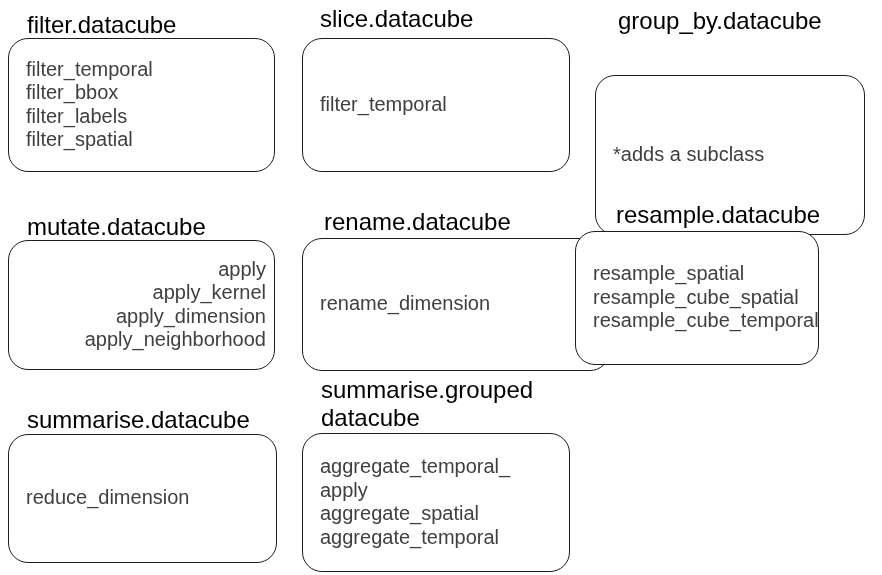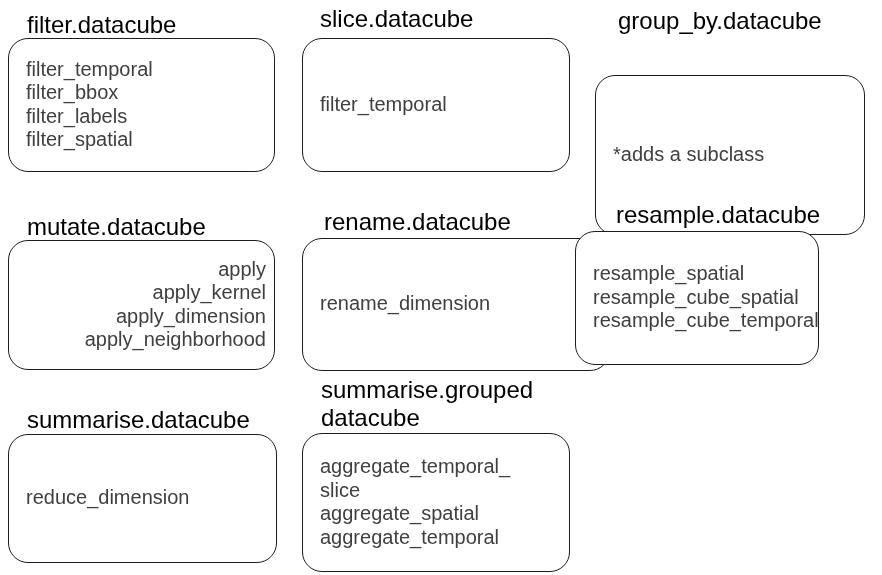--- a/index.html
+++ b/index.html
@@ -109,18 +109,18 @@
 
   <div class="title" id="t7">summarise.datacube</div>
   <div class="box" id="b7">
     <div class="item">reduce_dimension</div>
   </div>
 
   <div class="title" id="t8">summarise.grouped
 datacube</div>
   <div class="box" id="b8">
     <div class="item">aggregate_temporal_
-slice</div>
+apply</div>
     <div class="item">aggregate_spatial</div>
     <div class="item">aggregate_temporal</div>
   </div>
 
 </div>
 
 </body></html>

